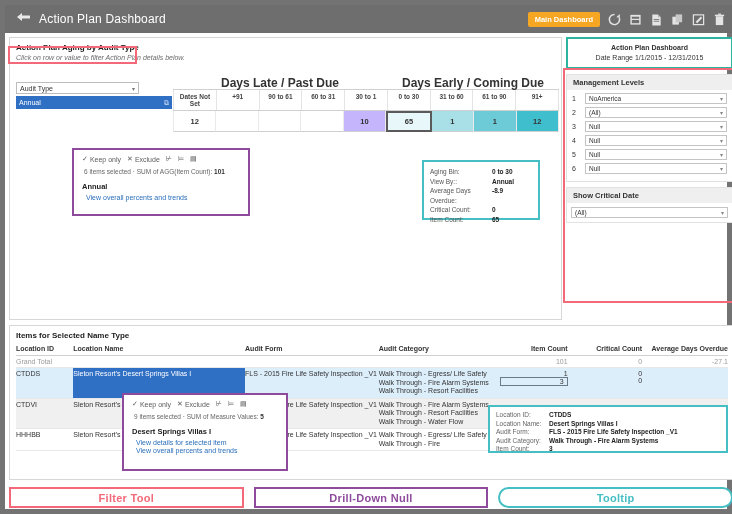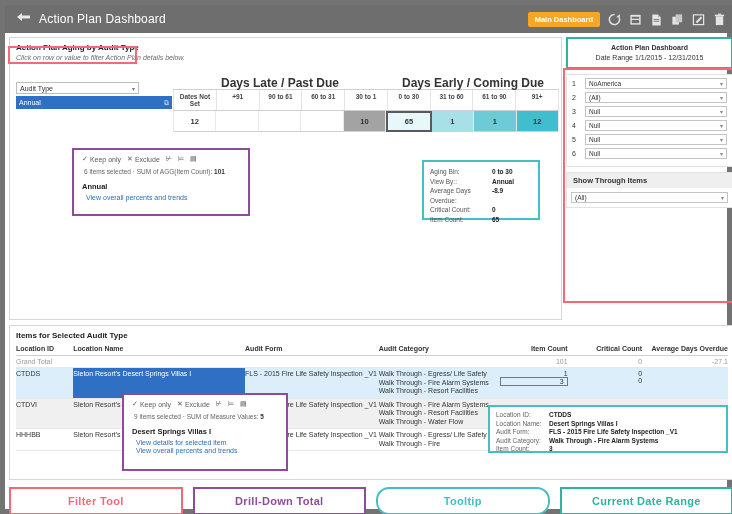--- a/index.html
+++ b/index.html
@@ -156,21 +156,21 @@
   
   .tooltip-lower {
     position:absolute; left:483px; top:400px; width:240px; height:48px;
     background:#fff; border:2px solid #45bfc4; z-index:9; padding:4px 6px;
   }
   .tt2-line { display:flex; font-size:6.5px; color:#666; line-height:8.6px; }
   .tt2-line .k { width:53px; }
   .tt2-line .v { font-weight:bold; color:#222; }
 
   
-  .legend { position:absolute; left:4px; top:482px; width:724px; height:28px; display:flex; gap:10px; }
+  .legend { position:absolute; left:4px; top:482px; width:724px; height:21px; display:flex; gap:10px; }
   .lg { flex:1; border:2px solid; background:#fff; display:flex; align-items:center; justify-content:center;
         font-size:11px; font-weight:bold; letter-spacing:.3px; }
   .lg-filter { border-color:#f4697a; color:#f4697a; }
   .lg-drill  { border-color:#8e4b9c; color:#8e4b9c; }
   .lg-tip    { border-color:#45bfc4; color:#45bfc4;border-radius:13px; }
   .lg-date   { border-color:#2bb5a0; color:#2bb5a0; }
 </style>
 </head>
 <body>
 
@@ -256,21 +256,21 @@
           <div>0 to 30</div>
           <div>31 to 60</div>
           <div>61 to 90</div>
           <div>91+</div>
         </div>
       <div class="mx-row" id="mx-row">
           <div style="background: rgb(255, 255, 255);">12</div>
           <div style="background: rgb(255, 255, 255);"></div>
           <div style="background: rgb(255, 255, 255);"></div>
           <div style="background: rgb(255, 255, 255);"></div>
-          <div style="background: #a3a3a3;">10</div>
+          <div style="background: #c4b5fd;">10</div>
           <div class="sel" style="background: rgb(232, 247, 250);">65</div>
           <div style="background: rgb(169, 223, 230);">1</div>
           <div style="background: rgb(109, 203, 215);">1</div>
           <div style="background: rgb(63, 190, 205);">12</div>
         </div>
     </div>
 
     <div class="drill-upper">
       <div class="drill-tools">
         <span class="t">
@@ -316,20 +316,21 @@
       </div>
   </div>
 
   <div class="right-panel">
     <div class="date-box">
       <b>Action Plan Dashboard</b><br>
       <span>Date Range 1/1/2015 - 12/31/2015</span>
     </div>
 
     <div class="filter-group">
+      <div class="fg-title">Management Levels</div>
       <div class="fg-body" id="ml-body">
           <div class="ml-row">
             <span class="ml-num">1</span>
             <div class="ml-sel">
               <span>NoAmerica</span>
               <span class="caret">▾</span>
             </div>
           </div>
           <div class="ml-row">
             <span class="ml-num">2</span>
@@ -364,32 +365,32 @@
             <div class="ml-sel">
               <span>Null</span>
               <span class="caret">▾</span>
             </div>
           </div>
         </div>
     </div>
 
 
     <div class="filter-group">
-      <div class="fg-title">Show Through Items</div>
+      <div class="fg-title">Show Critical Date</div>
       <div class="single-sel">
         <span>(All)</span>
         <span class="caret">▾</span>
       </div>
     </div>
   </div>
   <div class="filter-highlight"></div>
   <div class="panel-pink-outline"></div>
 
   <div class="panel-lower">
-    <div class="lower-title">Items for Selected Audit Type</div>
+    <div class="lower-title">Items for Selected Name Type</div>
     <div class="tbl">
       <div class="tbl-head" id="tbl-head">
           <span class="c-locid">Location ID</span>
           <span class="c-locname">Location Name</span>
           <span class="c-form">Audit Form</span>
           <span class="c-cat">Audit Category</span>
           <span class="c-item">Item Count</span>
           <span class="c-crit">Critical Count</span>
           <span class="c-avg">Average Days Overdue</span>
         </div>
@@ -475,18 +476,17 @@
         <span class="v">Walk Through - Fire Alarm Systems</span>
       </div>
       <div class="tt2-line">
         <span class="k">Item Count:</span>
         <span class="v">3</span>
       </div>
     </div>
 
   <div class="legend" id="legend">
       <div class="lg lg-filter">Filter Tool</div>
-      <div class="lg lg-drill">Drill-Down Total</div>
+      <div class="lg lg-drill">Drill-Down Null</div>
       <div class="lg lg-tip">Tooltip</div>
-      <div class="lg lg-date">Current Date Range</div>
     </div>
 
 </div>
 
 </body></html>

